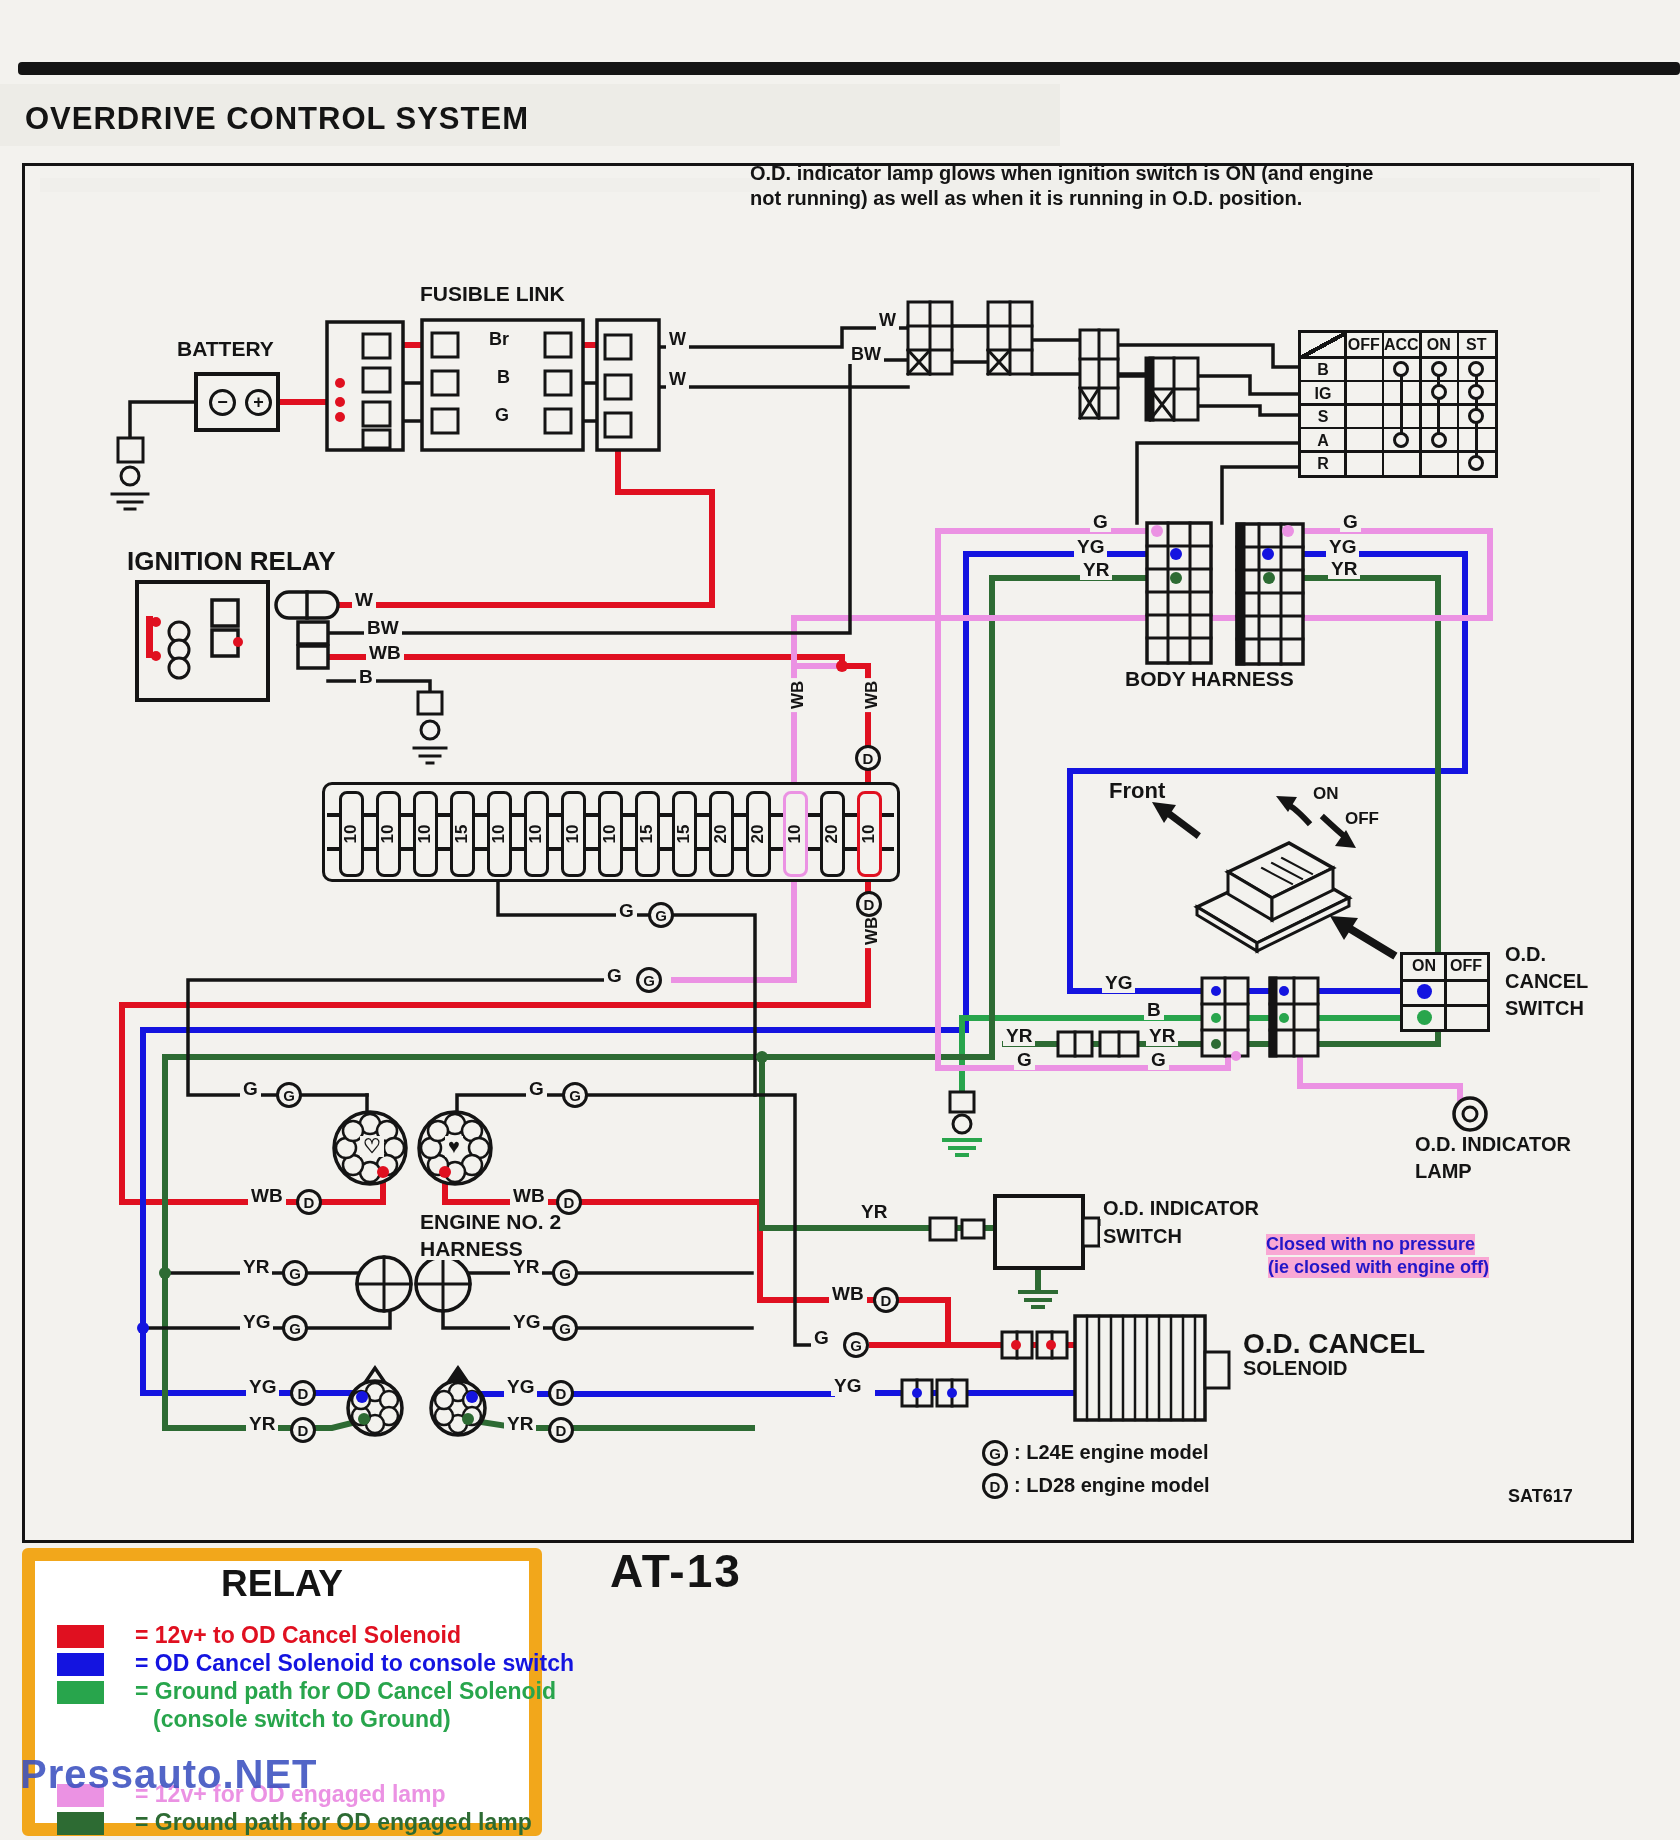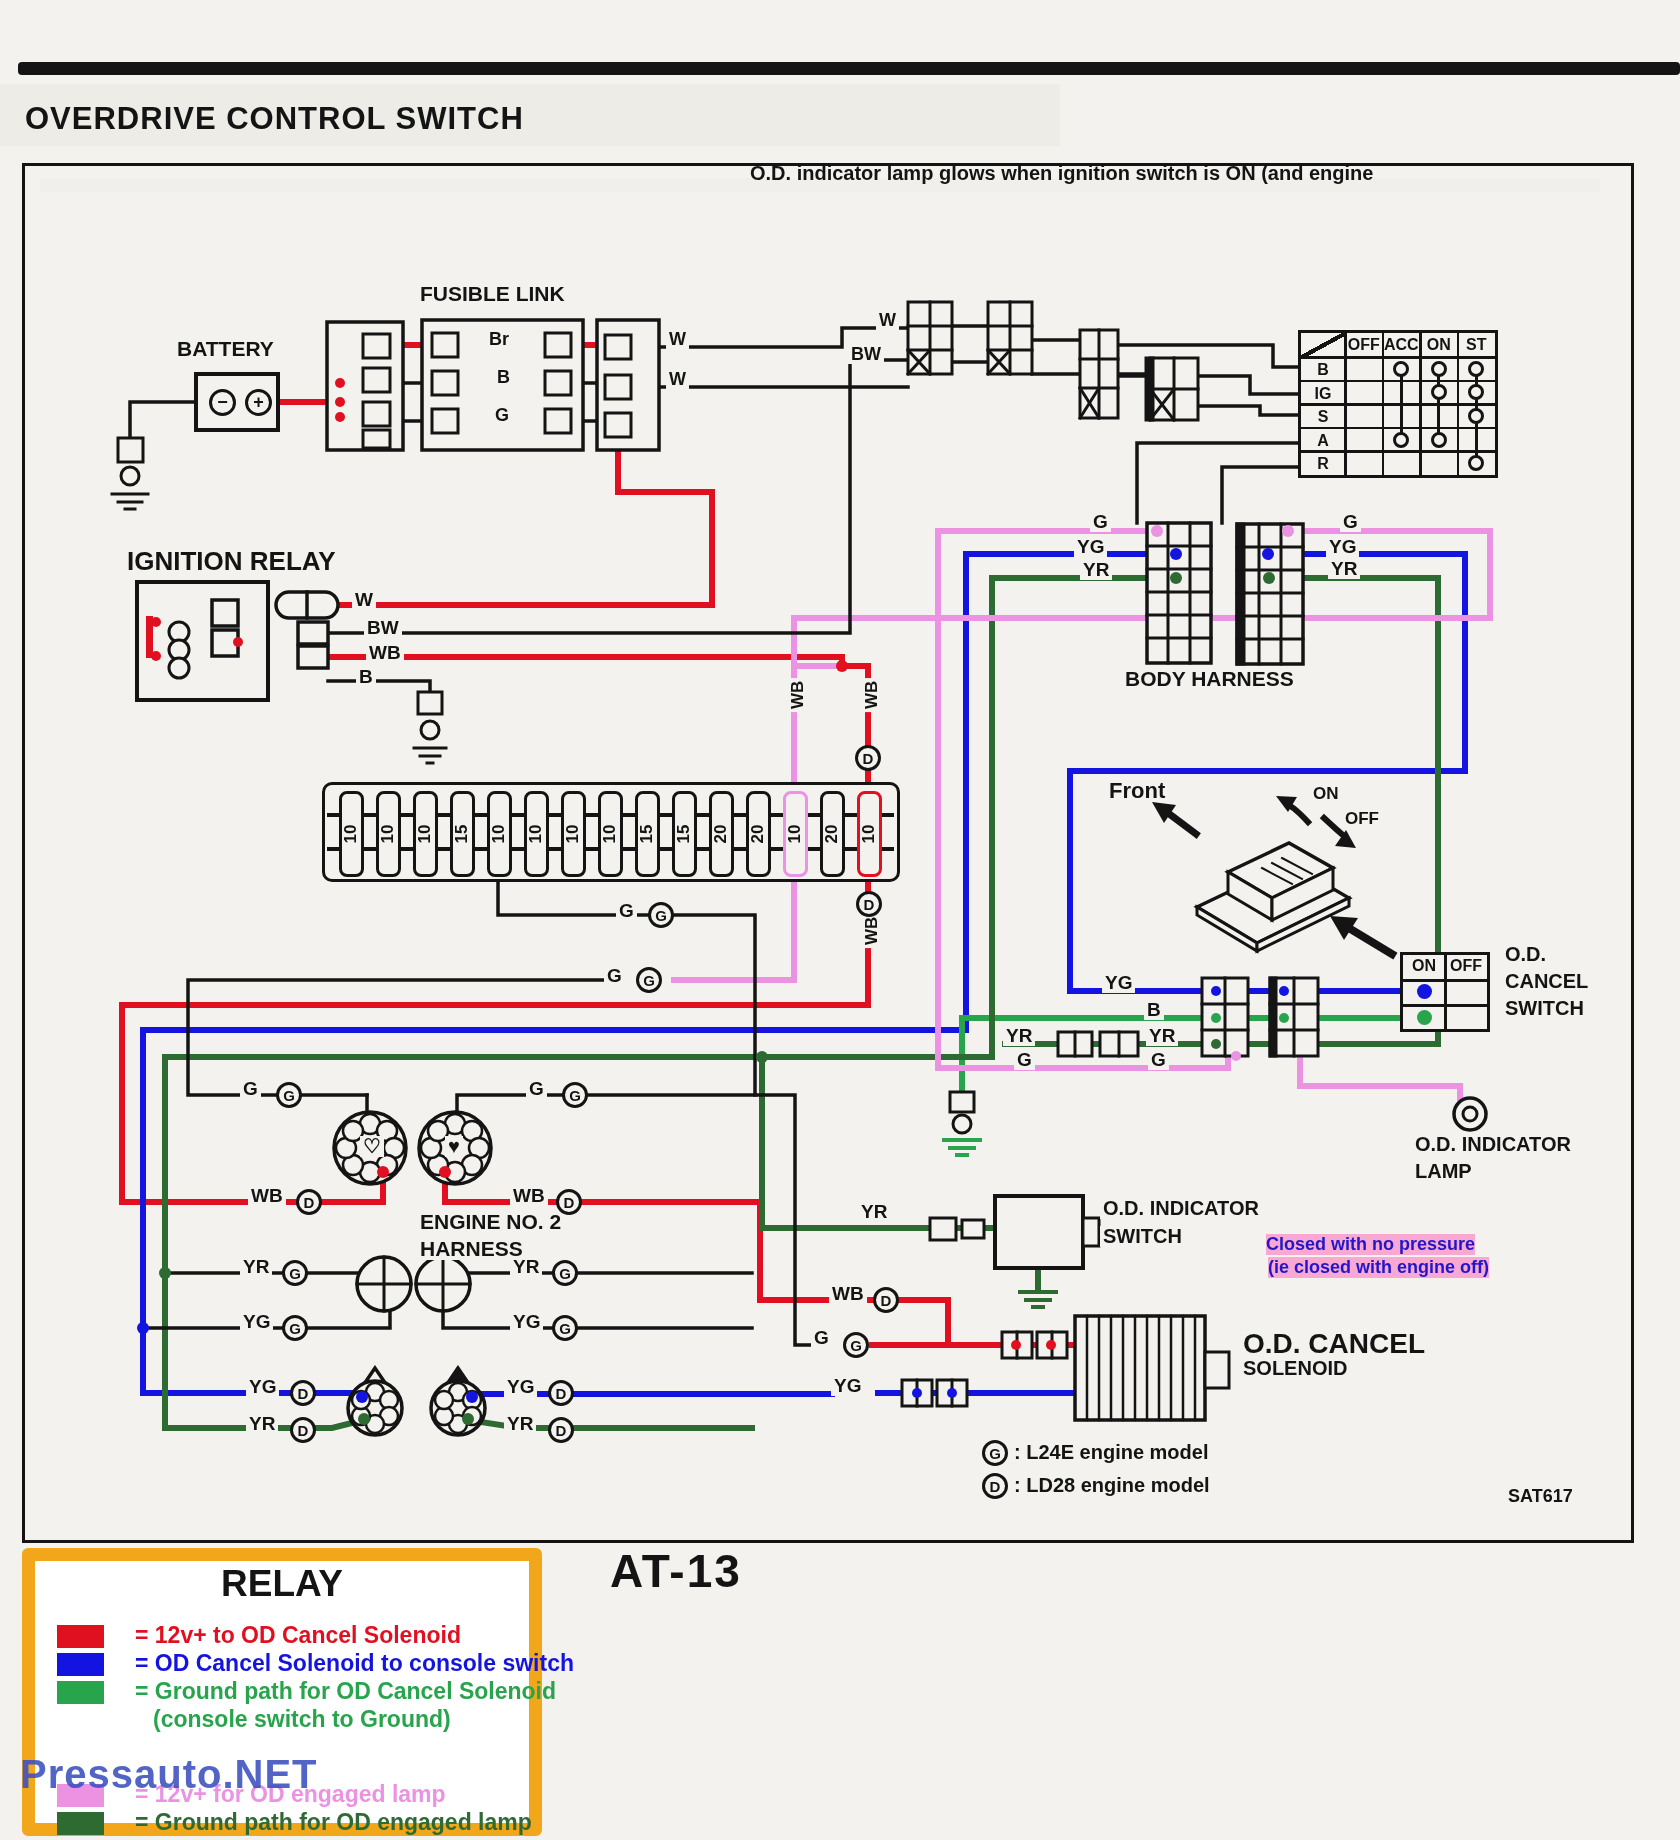--- a/index.html
+++ b/index.html
@@ -40,24 +40,25 @@
 </style>
 </head>
 <body>
 
 <div id="page">
 
   <div class="smudge" style="left:0;top:84px;width:1060px;height:62px"></div>
   <div class="smudge" style="left:40px;top:178px;width:1560px;height:14px;opacity:.25"></div>
 
   <div id="rule"></div>
-  <div id="ttl">OVERDRIVE CONTROL SWITCH</div>
+  <div id="ttl">OVERDRIVE CONTROL SYSTEM</div>
   <div id="frame"></div>
 
   <div class="note" style="top:162px">O.D. indicator lamp glows when ignition switch is ON (and engine</div>
+  <div class="note" style="top:187px">not running) as well as when it is running in O.D. position.</div>
 
   <svg width="1680" height="1840" viewBox="0 0 1680 1840">
     <g stroke-linecap="square" fill="none">
 
       <g stroke="#e01020" stroke-width="6">
         <path d="M272,402 H340 V345 H365"></path>
           <path d="M340,383 H363"></path>
           <path d="M340,417 H363"></path>
         <path d="M390,345 H605"></path>
           <path d="M618,358 V492 H712 V605"></path>

